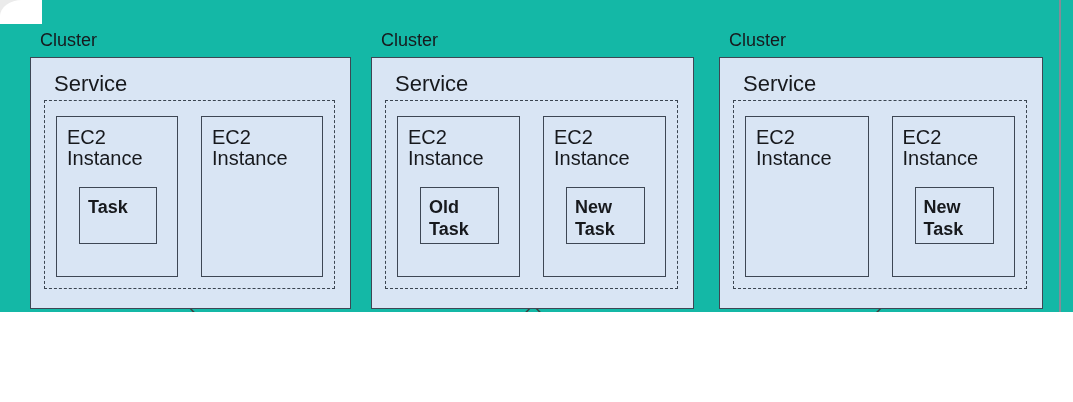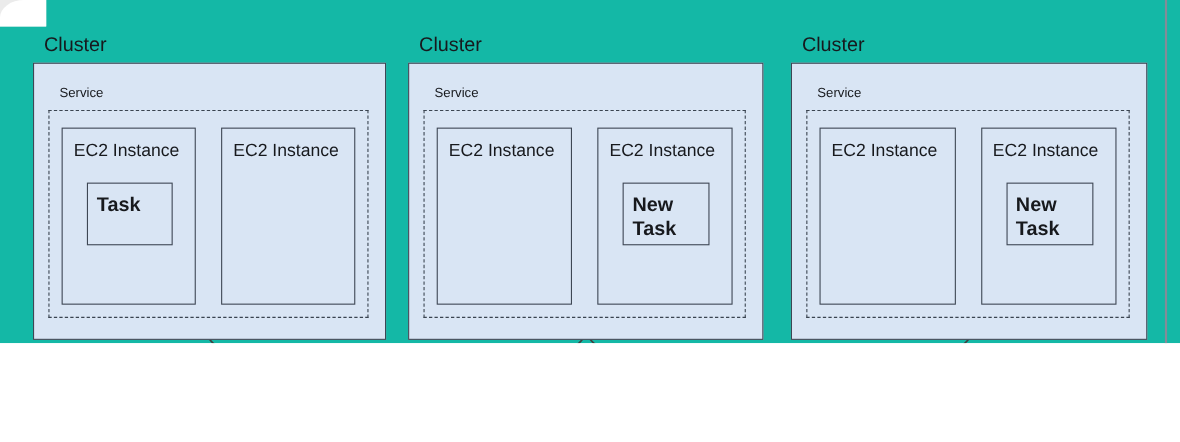--- a/index.html
+++ b/index.html
@@ -48,21 +48,21 @@
     margin-top: 6px;
     height: 252px;
     box-sizing: border-box;
     background: var(--box-fill, #d9e5f4);
     border: 1.5px solid var(--box-border, #3e4754);
   }
   .service-label {
     position: absolute;
     top: 15px;
     left: 23px;
-    font-size: 12px;
+    font-size: 22px;
     line-height: 22px;
   }
   .dashed-box {
     position: absolute;
     left: 13px;
     right: 15px;
     top: 42px;
     bottom: 19px;
     box-sizing: border-box;
     border: 1.5px dashed var(--dash-border, #3a4450);
@@ -72,21 +72,21 @@
   }
   .ec2-box {
     flex: 1;
     height: 161px;
     box-sizing: border-box;
     background: var(--box-fill, #d9e5f4);
     border: 1px solid var(--box-border, #3e4754);
     padding: 10px 10px 0 10px;
   }
   .ec2-label {
-    font-size: 16px;
+    font-size: 20px;
     line-height: 21px;
   }
   .task-box {
     margin: 18px 10px 0 12px;
     height: 57px;
     box-sizing: border-box;
     border: 1px solid var(--box-border, #3e4754);
     padding: 8px 0 0 8px;
     font-size: 18px;
     line-height: 22px;
@@ -158,20 +158,23 @@
     </div>
   </section>
 
   <section class="cluster cluster-2">
     <div class="cluster-label">Cluster</div>
     <div class="service-box">
       <div class="service-label">Service</div>
       <div class="dashed-box">
         <div class="ec2-box">
           <div class="ec2-label">EC2 Instance</div>
+          <div class="task-box">
+            <span>Old Task</span>
+          </div>
         </div>
         <div class="ec2-box">
           <div class="ec2-label">EC2 Instance</div>
           <div class="task-box">
             <span>New Task</span>
           </div>
         </div>
       </div>
     </div>
   </section>

